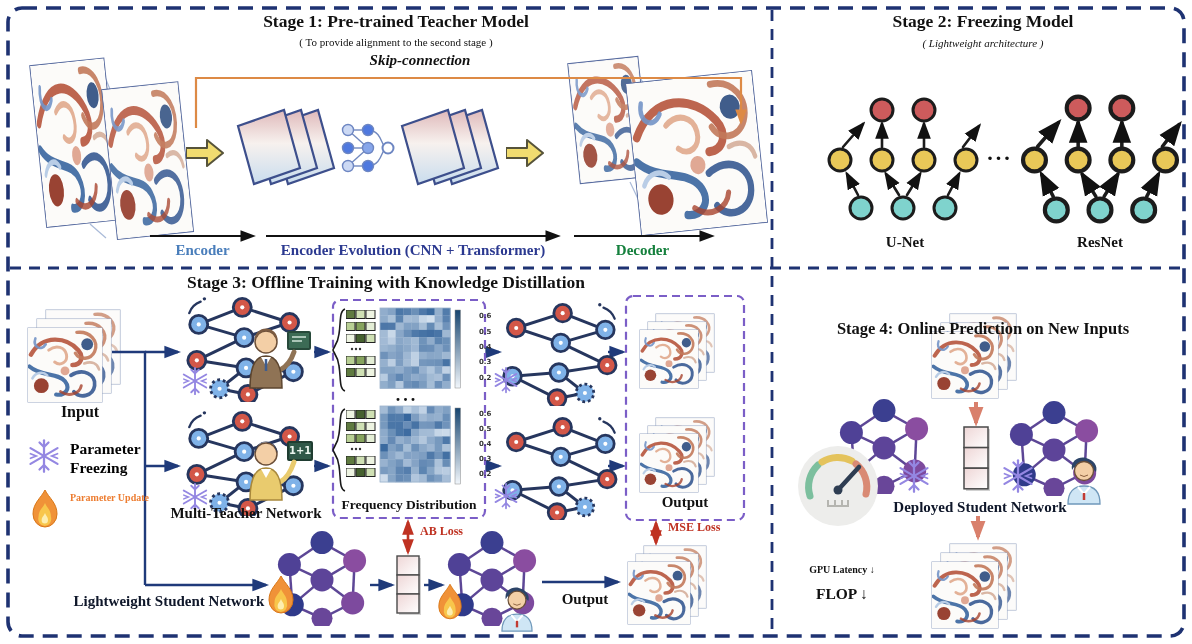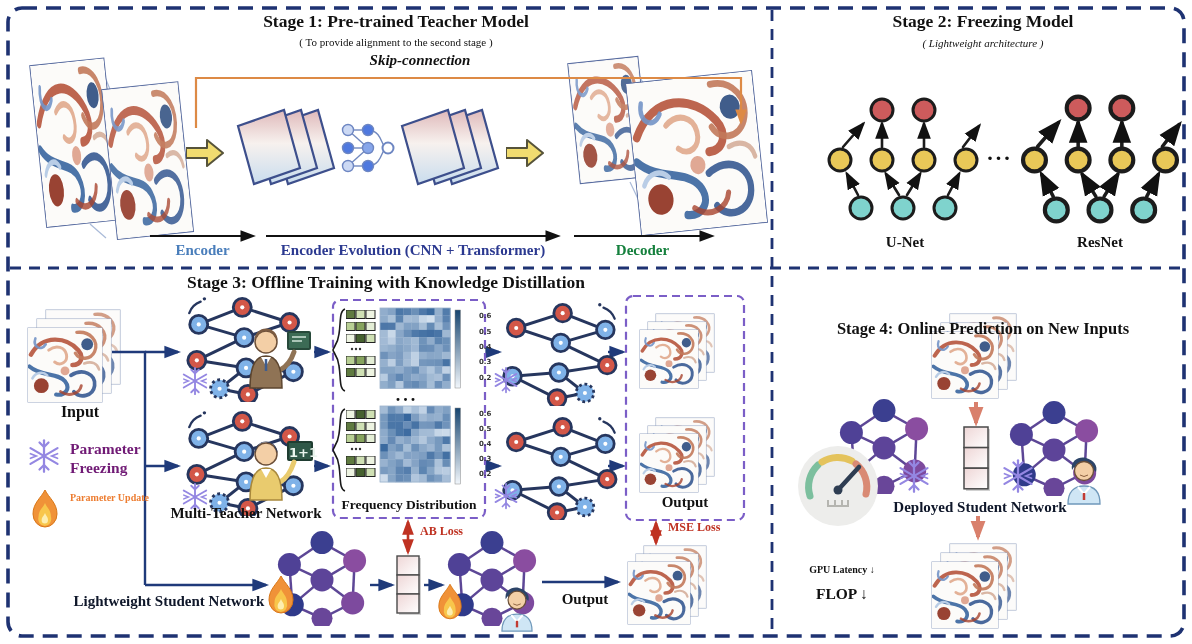--- a/index.html
+++ b/index.html
@@ -8,27 +8,27 @@
   #bg{position:absolute;left:0;top:0;}
   .lbl{position:absolute;font-weight:bold;color:#111;text-align:center;line-height:1.2;}
   .t17{font-size:17.5px;}
   .t15{font-size:15px;}
   .sub{font-weight:normal;font-size:11px;}
   .it{font-style:italic;}
   .enc{color:#4a7ebb;}
   .lat{color:#2b3990;}
   .dec{color:#15803d;}
   .blue{color:#0f172a;}
-  .frz{color:#701a75;font-size:15.5px;text-align:left;}
+  .frz{color:#000000;font-size:15.5px;text-align:left;}
   .upd{color:#ed7d31;font-size:10px;text-align:left;}
   .loss{color:#bf3222;font-size:12px;text-align:left;}
   .tick{position:absolute;font-family:"DejaVu Sans",sans-serif;font-size:7px;font-weight:bold;
         color:#333;width:20px;height:9px;line-height:9px;text-align:left;padding-left:16px;}
   .ell{font-size:22px;letter-spacing:3px;line-height:14px;}
-  .board{font-size:13px;color:#eaf5ee;font-family:"DejaVu Sans",sans-serif;text-align:center;}
+  .board{font-size:10px;color:#eaf5ee;font-family:"DejaVu Sans",sans-serif;text-align:center;}
 </style>
 </head>
 <body>
 
 <div id="canvas">
 
 <svg id="bg" width="1192" height="644" viewBox="0 0 1192 644">
 <defs>
   <marker id="mB" viewBox="0 0 8 6" refX="6.5" refY="3" markerWidth="7" markerHeight="6" orient="auto-start-reverse">
           <path d="M0,0 L8,3 L0,6 Z" fill="#111"></path>

